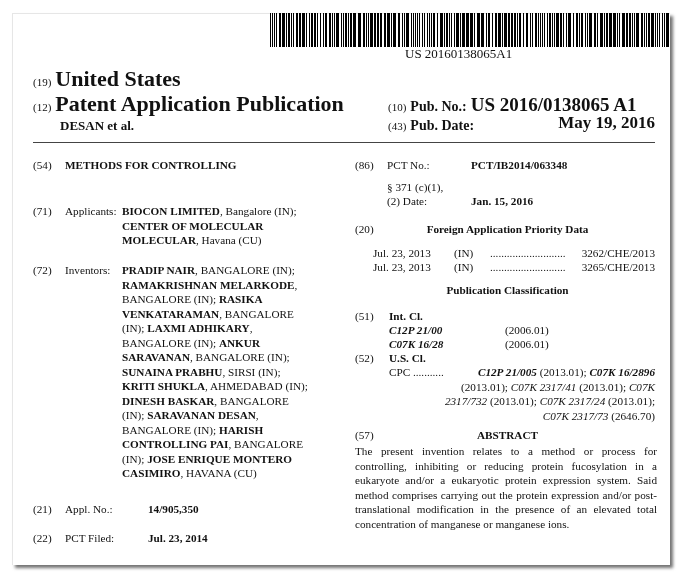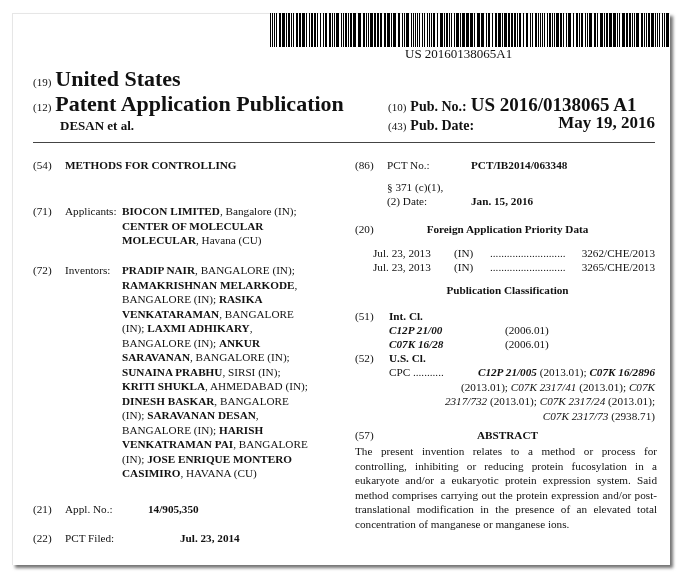--- a/index.html
+++ b/index.html
@@ -210,32 +210,32 @@
     <div><span>BANGALORE (IN); </span><span style="font-weight: bold;">RASIKA</span></div>
     <div><span style="font-weight: bold;">VENKATARAMAN</span><span>, BANGALORE</span></div>
     <div><span>(IN); </span><span style="font-weight: bold;">LAXMI ADHIKARY</span><span>,</span></div>
     <div><span>BANGALORE (IN); </span><span style="font-weight: bold;">ANKUR</span></div>
     <div><span style="font-weight: bold;">SARAVANAN</span><span>, BANGALORE (IN);</span></div>
     <div><span style="font-weight: bold;">SUNAINA PRABHU</span><span>, SIRSI (IN);</span></div>
     <div><span style="font-weight: bold;">KRITI SHUKLA</span><span>, AHMEDABAD (IN);</span></div>
     <div><span style="font-weight: bold;">DINESH BASKAR</span><span>, BANGALORE</span></div>
     <div><span>(IN); </span><span style="font-weight: bold;">SARAVANAN DESAN</span><span>,</span></div>
     <div><span>BANGALORE (IN); </span><span style="font-weight: bold;">HARISH</span></div>
-    <div><span style="font-weight: bold;">VENKATRAMAN PAI</span><span>, BANGALORE</span></div>
+    <div><span style="font-weight: bold;">CONTROLLING PAI</span><span>, BANGALORE</span></div>
     <div><span>(IN); </span><span style="font-weight: bold;">JOSE ENRIQUE MONTERO</span></div>
     <div><span style="font-weight: bold;">CASIMIRO</span><span>, HAVANA (CU)</span></div>
   </div>
 
 <div class="row" style="left:33px;top:502px;">(21)</div>
 <div class="row" style="left:65px;top:502px;">Appl. No.:</div>
 <div class="row b" style="left:148px;top:502px;">14/905,350</div>
 
 <div class="row" style="left:33px;top:531px;">(22)</div>
 <div class="row" style="left:65px;top:531px;">PCT Filed:</div>
-<div class="row b" style="left:148px;top:531px;margin-left:32px;">Jul. 23, 2014</div>
+<div class="row b" style="left:148px;top:531px;">Jul. 23, 2014</div>
 
 <div class="row" style="left:355px;top:158px;">(86)</div>
 <div class="row" style="left:387px;top:158px;">PCT No.:</div>
 <div class="row b" style="left:471px;top:158px;">PCT/IB2014/063348</div>
 
 <div class="row" style="left:387px;top:180px;">§ 371 (c)(1),</div>
 <div class="row" style="left:387px;top:194px;">(2) Date:</div>
 <div class="row b" style="left:471px;top:194px;">Jan. 15, 2016</div>
 
 <div class="row" style="left:355px;top:222px;">(20)</div>
@@ -263,18 +263,18 @@
 <div class="row" style="left:355px;top:351px;">(52)</div>
 <div class="row b" style="left:389px;top:351px;">U.S. Cl.</div>
 <div class="row" style="left:389px;top:365px;">
   <span>CPC</span>
   <span>...........</span>
 </div>
 <div class="row" style="right:25px;top:365px;text-align:right;" id="cpc">
     <div><span style="font-weight: bold; font-style: italic;">C12P 21/005</span><span> (2013.01); </span><span style="font-weight: bold; font-style: italic;">C07K 16/2896</span></div>
     <div><span>(2013.01); </span><span style="font-style: italic;">C07K 2317/41</span><span> (2013.01); </span><span style="font-style: italic;">C07K</span></div>
     <div><span style="font-style: italic;">2317/732</span><span> (2013.01); </span><span style="font-style: italic;">C07K 2317/24</span><span> (2013.01);</span></div>
-    <div><span style="font-style: italic;">C07K 2317/73</span><span> (2938.71)</span></div>
+    <div><span style="font-style: italic;">C07K 2317/73</span><span> (2646.70)</span></div>
   </div>
 
 <div class="row" style="left:355px;top:428px;">(57)</div>
 <div class="row b center" style="left:355px;top:428px;width:305px;">ABSTRACT</div>
 <div class="abstract">The present invention relates to a method or process for controlling, inhibiting or reducing protein fucosylation in a eukaryote and/or a eukaryotic protein expression system. Said method comprises carrying out the protein expression and/or post-translational modification in the presence of an elevated total concentration of manganese or manganese ions.</div>
 
 </body></html>

